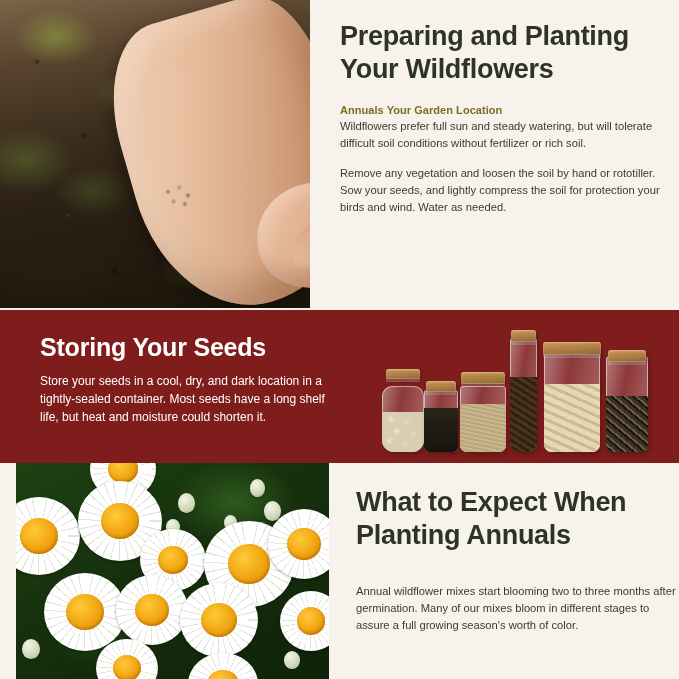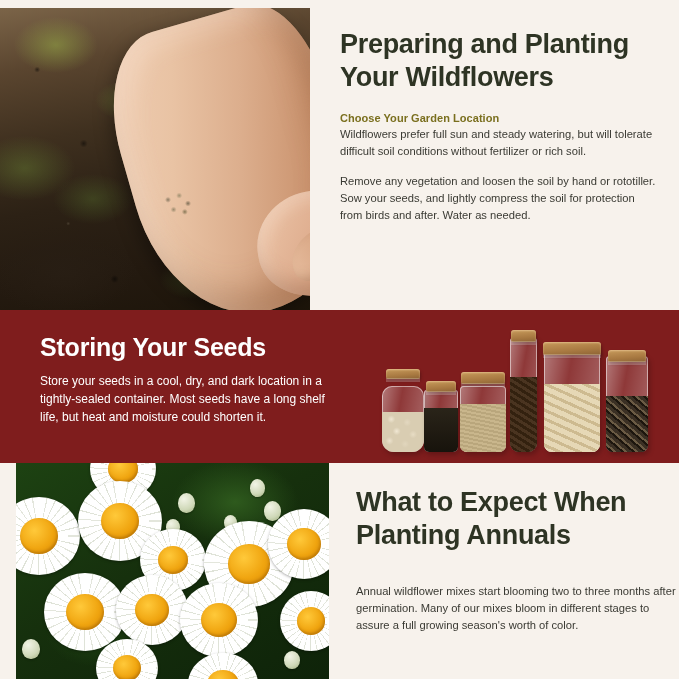--- a/index.html
+++ b/index.html
@@ -17,21 +17,21 @@
     position: relative;
     width: 679px;
     height: 679px;
     background: #f7f2ec;
   }
 
   
   .sec1 {
     position: absolute;
     left: 0; top: 0;
-    width: 679px; height: 310px; margin-top: 8px;
+    width: 679px; height: 310px;
   }
   .photo-soil {
     position: absolute;
     left: 0; top: 0;
     width: 310px; height: 308px;
     overflow: hidden;
     background: #3a2a1c;
   }
   .soil-bg {
     position: absolute;
@@ -271,26 +271,26 @@
         <div class="hand-thumb"></div>
       </div>
       <div class="seeds"></div>
     </div>
 
     <div class="sec1-text">
       <h1 class="title">Preparing and Planting Your Wildflowers</h1>
 
 
       <div class="blk">
-        <p class="sub">Choose Your Garden Location</p>
+        <p class="sub">Annuals Your Garden Location</p>
         <p class="body">Wildflowers prefer full sun and steady watering, but will tolerate difficult soil conditions without fertilizer or rich soil.</p>
       </div>
 
       <div class="blk">
-        <p class="body">Remove any vegetation and loosen the soil by hand or rototiller. Sow your seeds, and lightly compress the soil for protection from birds and after. Water as needed.</p>
+        <p class="body">Remove any vegetation and loosen the soil by hand or rototiller. Sow your seeds, and lightly compress the soil for protection your birds and wind. Water as needed.</p>
       </div>
     </div>
   </div>
 
   <div class="sec2">
     <div class="sec2-text">
       <h2 class="title-white">Storing Your Seeds</h2>
       <p class="body-white">Store your seeds in a cool, dry, and dark location in a tightly-sealed container. Most seeds have a long shelf life, but heat and moisture could shorten it.</p>
     </div>
 

